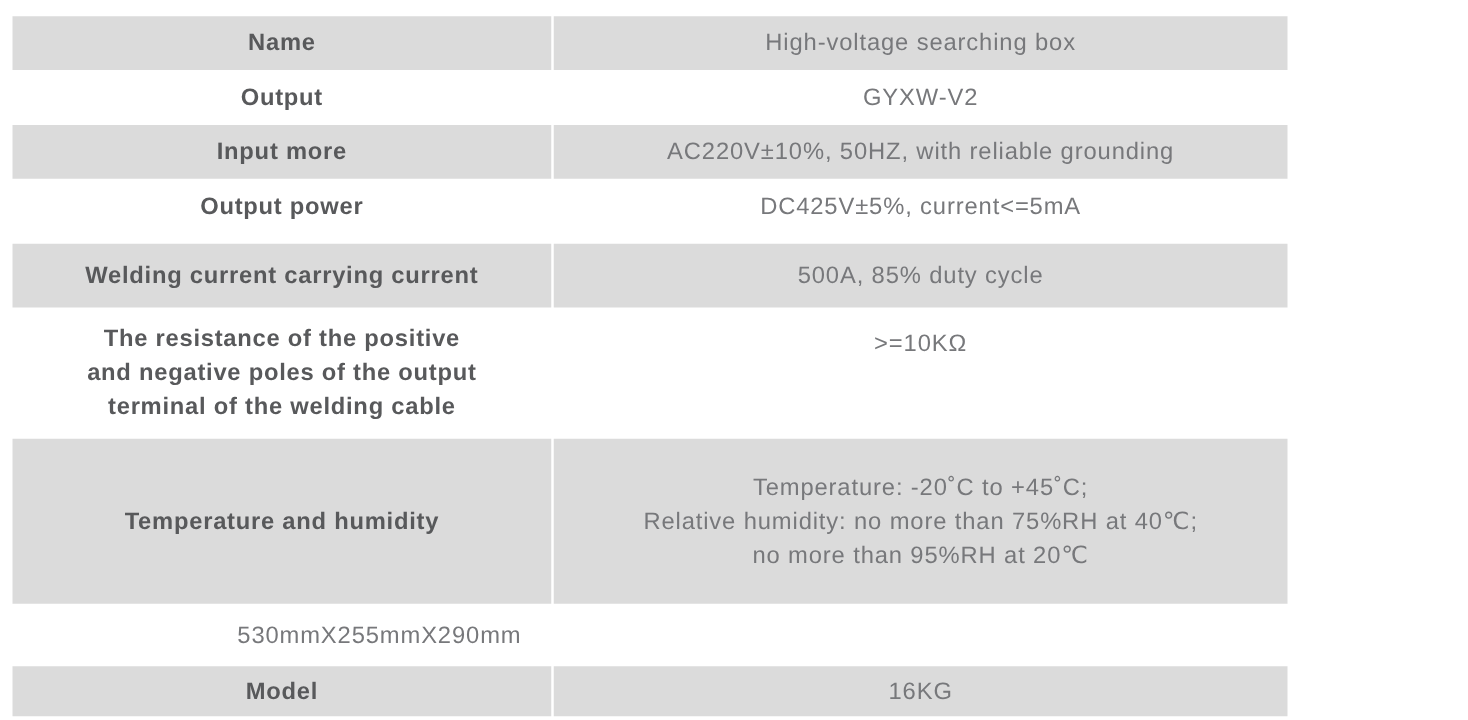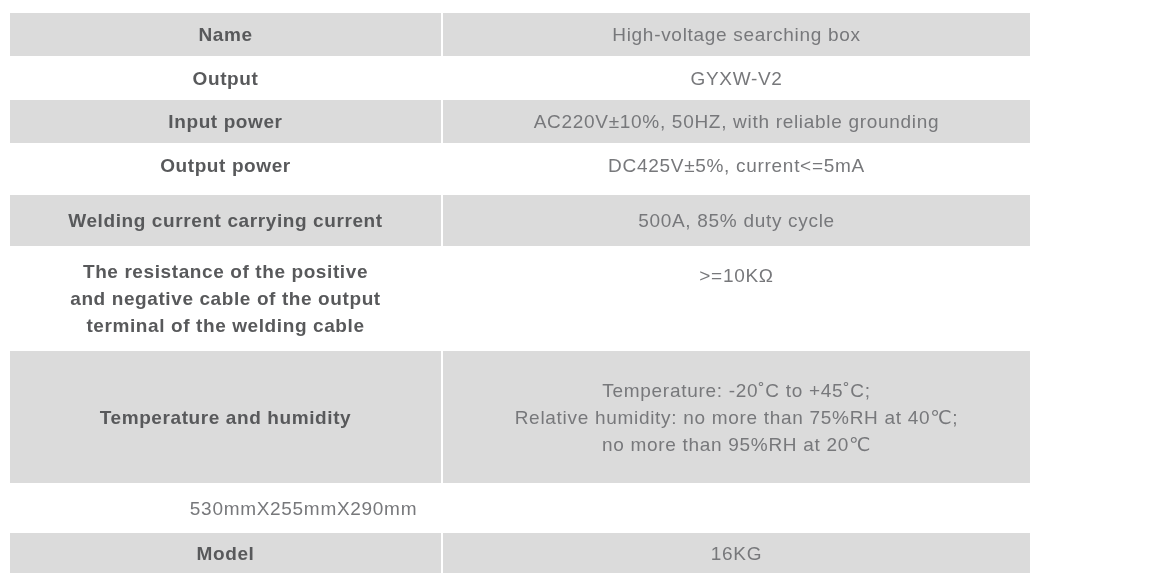--- a/index.html
+++ b/index.html
@@ -75,39 +75,39 @@
     <div class="cell label">Name</div>
     <div class="cell value">High-voltage searching box</div>
   </div>
 
   <div class="row white">
     <div class="cell label">Output</div>
     <div class="cell value">GYXW-V2</div>
   </div>
 
   <div class="row gray">
-    <div class="cell label">Input power</div>
+    <div class="cell label">Input more</div>
     <div class="cell value">AC220V±10%, 50HZ, with reliable grounding</div>
   </div>
 
   <div class="row white">
     <div class="cell label">Output power</div>
     <div class="cell value">DC425V±5%, current&lt;=5mA</div>
   </div>
 
   <div class="row gray">
     <div class="cell label">Welding current carrying current</div>
     <div class="cell value">500A, 85% duty cycle</div>
   </div>
 
   <div class="row white">
     <div class="cell label lines">
       <div>
         <span>The resistance of the positive</span>
-        <span>and negative cable of the output</span>
+        <span>and negative poles of the output</span>
         <span>terminal of the welding cable</span>
       </div>
     </div>
     <div class="cell value">&gt;=10KΩ</div>
   </div>
 
   <div class="row gray">
     <div class="cell label">Temperature and humidity</div>
     <div class="cell value lines">
       <div>

